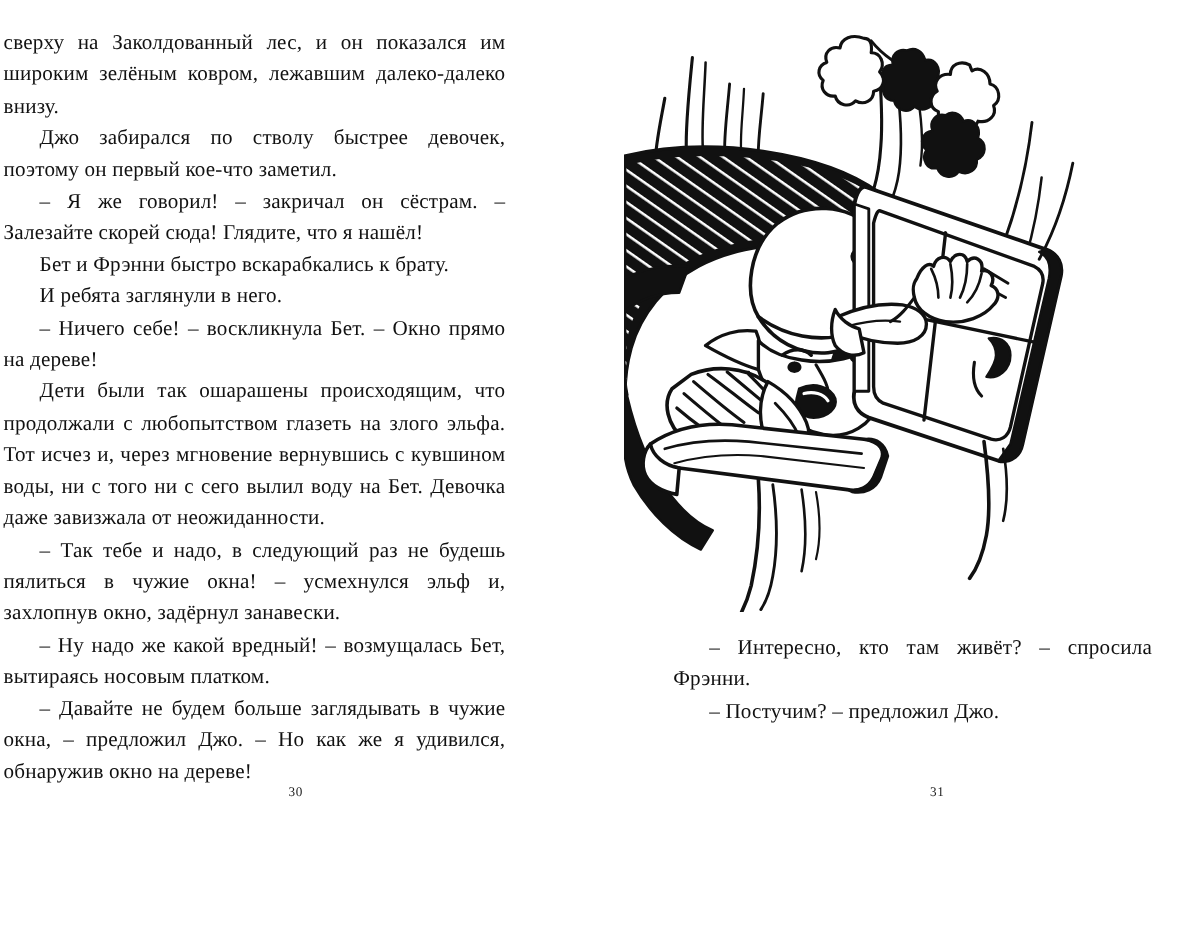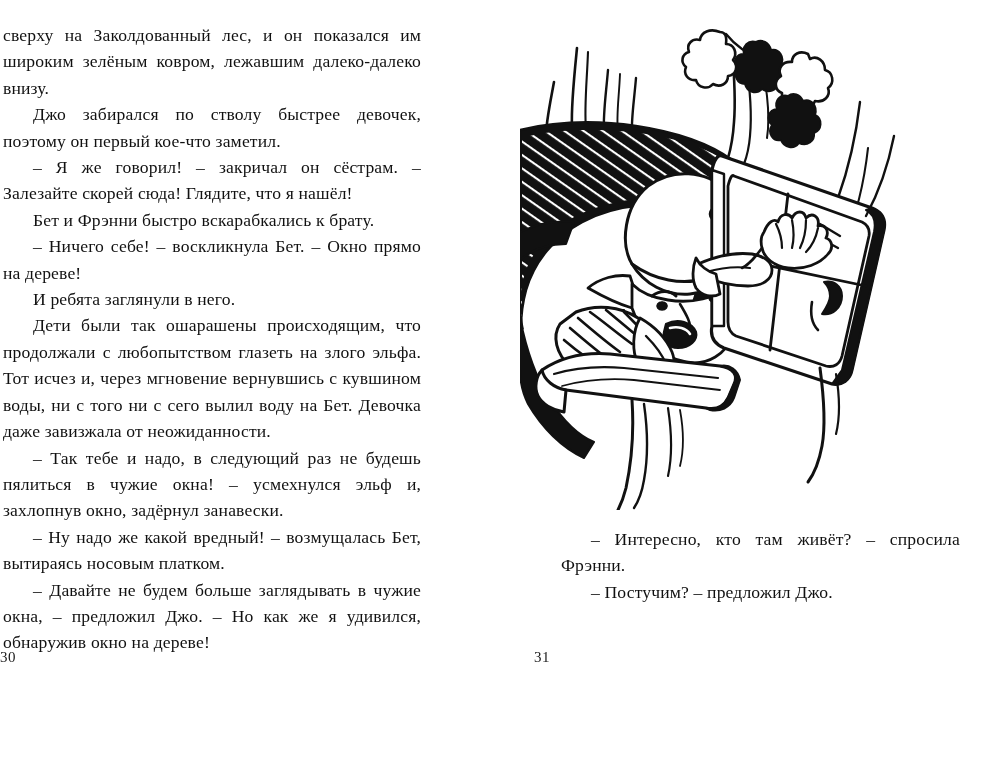--- a/index.html
+++ b/index.html
@@ -43,21 +43,22 @@
     margin: 0;
     text-indent: 30px;
   }
   .body-text p.noindent { text-indent: 0; }
 
   .page-number {
     position: absolute;
     bottom: 22px;
     width: 100%;
     left: 0;
-    font-size: 15px;
+    text-align: center;
+    font-size: 11px;
     color: #1a1a1a;
     letter-spacing: 0.5px;
   }
   .page-left .page-number  { padding-right: 69px; }
   .page-right .page-number { padding-left: 41px; padding-right: 0; }
 
   
   .illustration {
     width: 407px;
     height: 492px;
@@ -72,22 +73,22 @@
 <body>
 
 <div class="spread">
 
   <div class="page page-left">
     <div class="body-text">
       <p class="noindent">сверху на Заколдованный лес, и он показался им широким зелёным ковром, лежавшим далеко-далеко внизу.</p>
       <p>Джо забирался по стволу быстрее девочек, поэтому он первый кое-что заметил.</p>
       <p>– Я же говорил! – закричал он сёстрам. – Залезайте скорей сюда! Глядите, что я нашёл!</p>
       <p>Бет и Фрэнни быстро вскарабкались к брату.</p>
+      <p>И ребята заглянули в него.</p>
       <p>– Ничего себе! – воскликнула Бет. – Окно прямо на дереве!</p>
-      <p>И ребята заглянули в него.</p>
       <p>Дети были так ошарашены происходящим, что продолжали с любопытством глазеть на злого эльфа. Тот исчез и, через мгновение вернувшись с кувшином воды, ни с того ни с сего вылил воду на Бет. Девочка даже завизжала от неожиданности.</p>
       <p>– Так тебе и надо, в следующий раз не будешь пялиться в чужие окна! – усмехнулся эльф и, захлопнув окно, задёрнул занавески.</p>
       <p>– Ну надо же какой вредный! – возмущалась Бет, вытираясь носовым платком.</p>
       <p>– Давайте не будем больше заглядывать в чужие окна, – предложил Джо. – Но как же я удивился, обнаружив окно на дереве!</p>
     </div>
     <div class="page-number">30</div>
   </div>
 
   <div class="page page-right">
 

